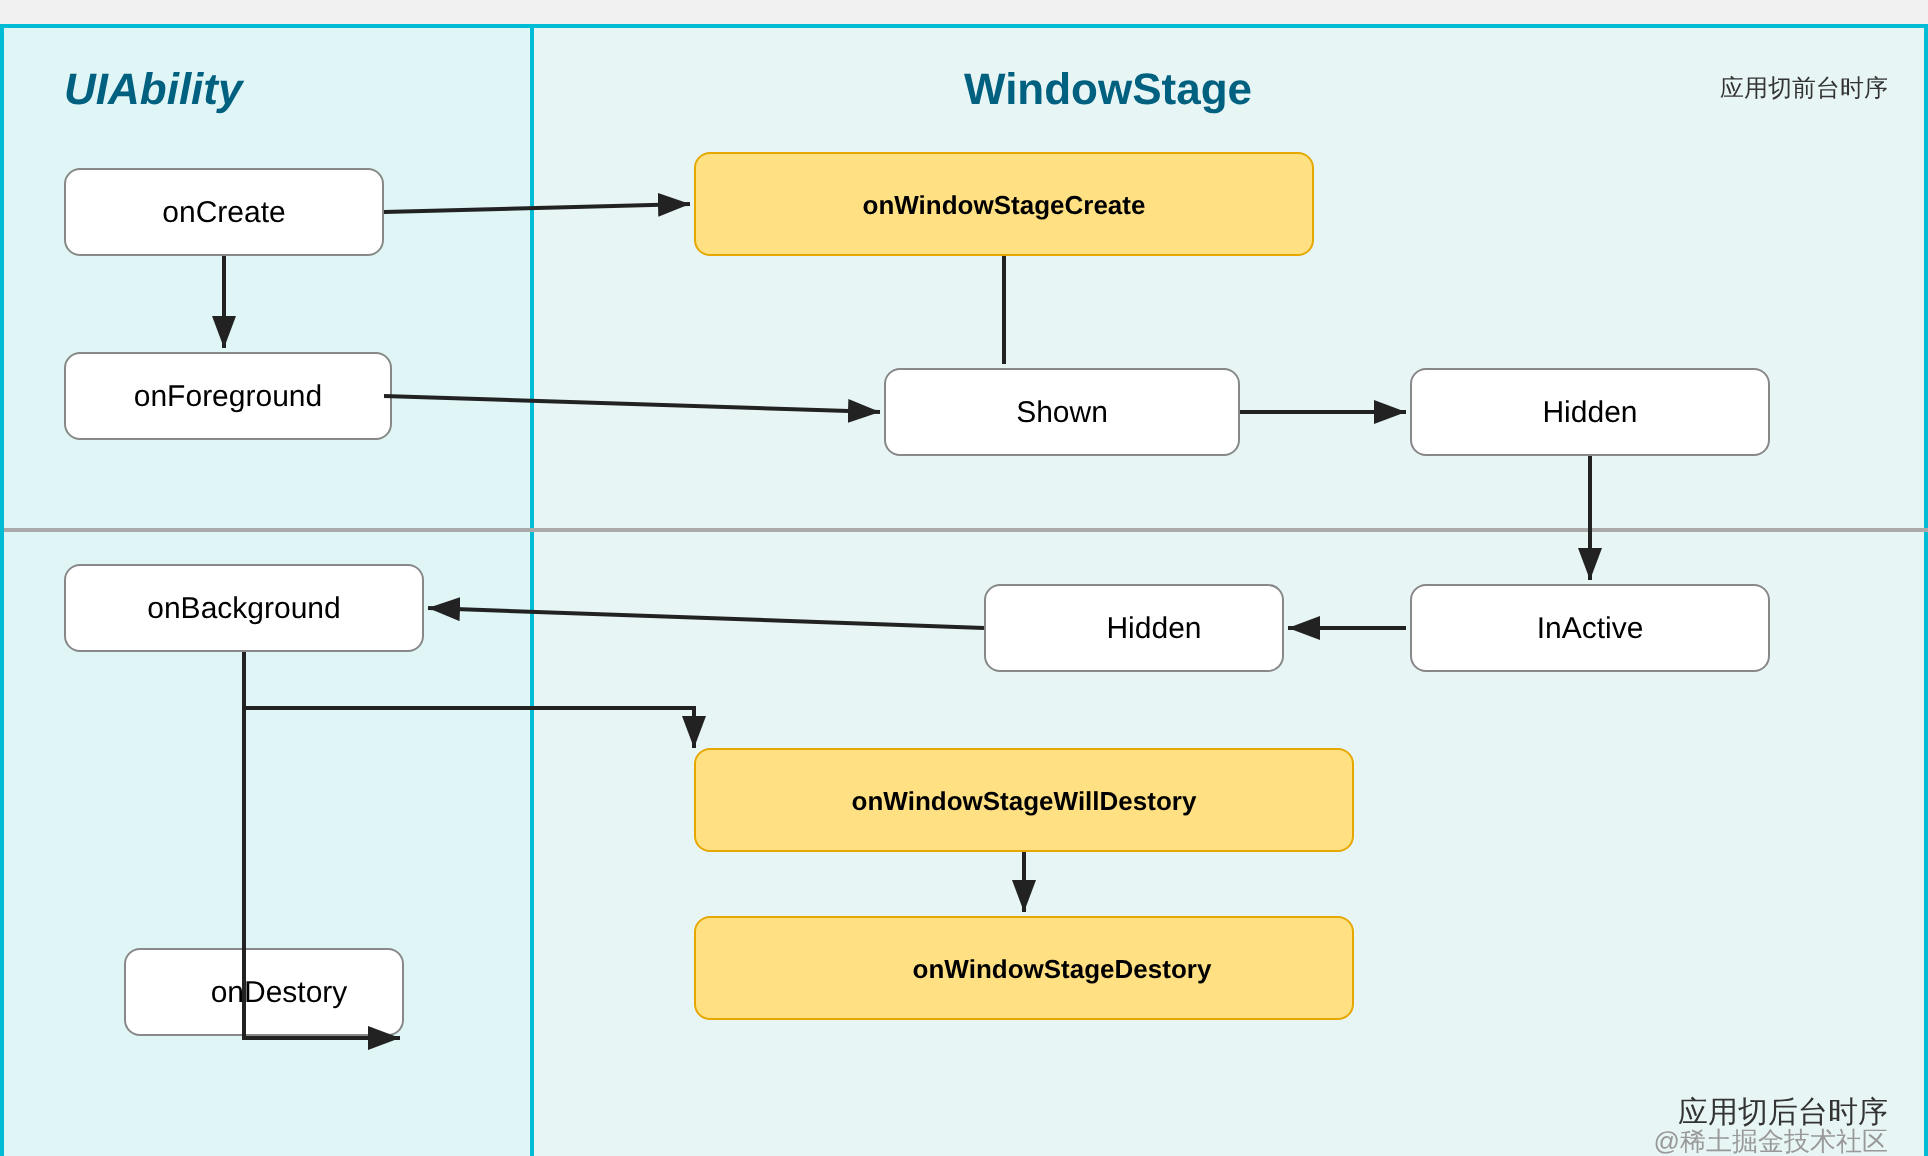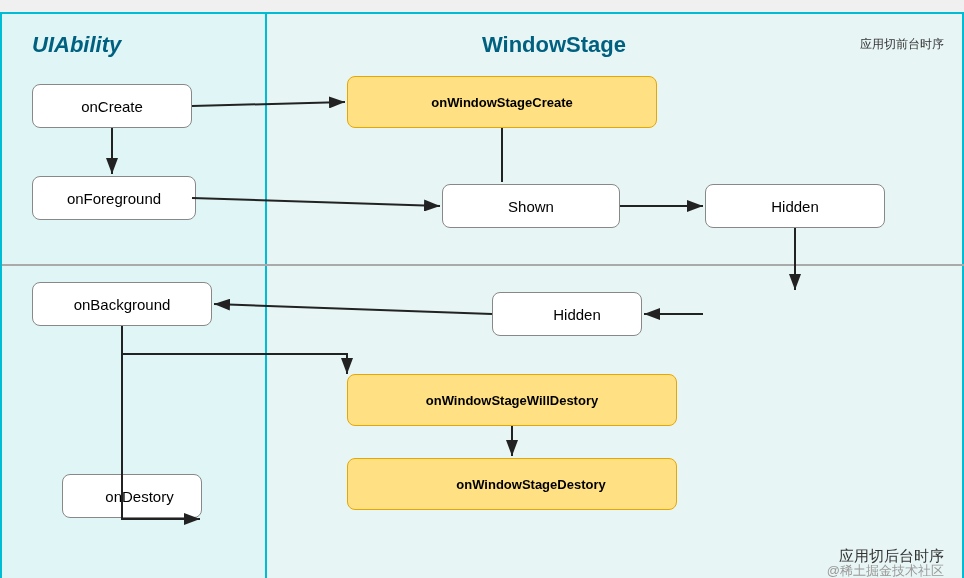--- a/index.html
+++ b/index.html
@@ -118,20 +118,23 @@
   </div>
 
   <div class="node node-white" style="left:440px; top:170px; width:178px; height:44px;">
     <span>Shown</span>
   </div>
 
   <div class="node node-white" style="left:703px; top:170px; width:180px; height:44px;">
     <span>Hidden</span>
   </div>
 
+  <div class="node node-white" style="left:703px; top:278px; width:180px; height:44px;">
+    <span>InActive</span>
+  </div>
 
   <div class="node node-white" style="left:490px; top:278px; width:150px; height:44px;padding-left:20px;">
     <span>Hidden</span>
   </div>
 
   <div class="node node-yellow" style="left:345px; top:360px; width:330px; height:52px;">
     <span>onWindowStageWillDestory</span>
   </div>
 
   <div class="node node-yellow" style="left:345px; top:444px; width:330px; height:52px;padding-left:38px;">

